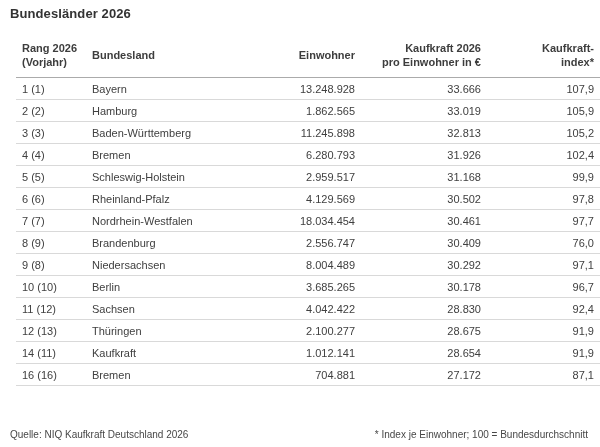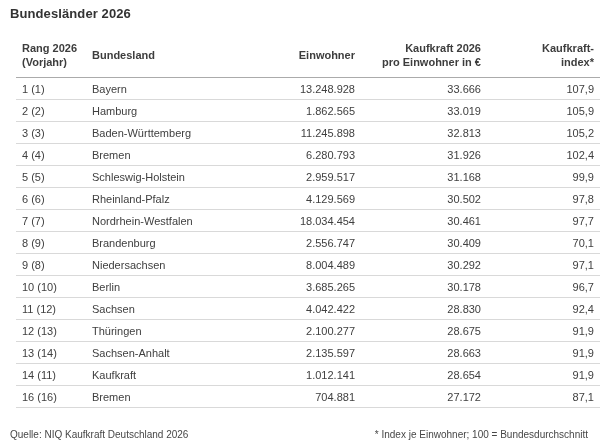--- a/index.html
+++ b/index.html
@@ -147,21 +147,21 @@
         <td class="al">Nordrhein-Westfalen</td>
         <td class="ar">18.034.454</td>
         <td class="ar">30.461</td>
         <td class="ar">97,7</td>
       </tr>
       <tr>
         <td class="al">8 (9)</td>
         <td class="al">Brandenburg</td>
         <td class="ar">2.556.747</td>
         <td class="ar">30.409</td>
-        <td class="ar">70,1</td>
+        <td class="ar">76,0</td>
       </tr>
       <tr>
         <td class="al">9 (8)</td>
         <td class="al">Niedersachsen</td>
         <td class="ar">8.004.489</td>
         <td class="ar">30.292</td>
         <td class="ar">97,1</td>
       </tr>
       <tr>
         <td class="al">10 (10)</td>
@@ -178,27 +178,20 @@
         <td class="ar">92,4</td>
       </tr>
       <tr>
         <td class="al">12 (13)</td>
         <td class="al">Thüringen</td>
         <td class="ar">2.100.277</td>
         <td class="ar">28.675</td>
         <td class="ar">91,9</td>
       </tr>
       <tr>
-        <td class="al">13 (14)</td>
-        <td class="al">Sachsen-Anhalt</td>
-        <td class="ar">2.135.597</td>
-        <td class="ar">28.663</td>
-        <td class="ar">91,9</td>
-      </tr>
-      <tr>
         <td class="al">14 (11)</td>
         <td class="al">Kaufkraft</td>
         <td class="ar">1.012.141</td>
         <td class="ar">28.654</td>
         <td class="ar">91,9</td>
       </tr>
       <tr>
         <td class="al">16 (16)</td>
         <td class="al">Bremen</td>
         <td class="ar">704.881</td>

